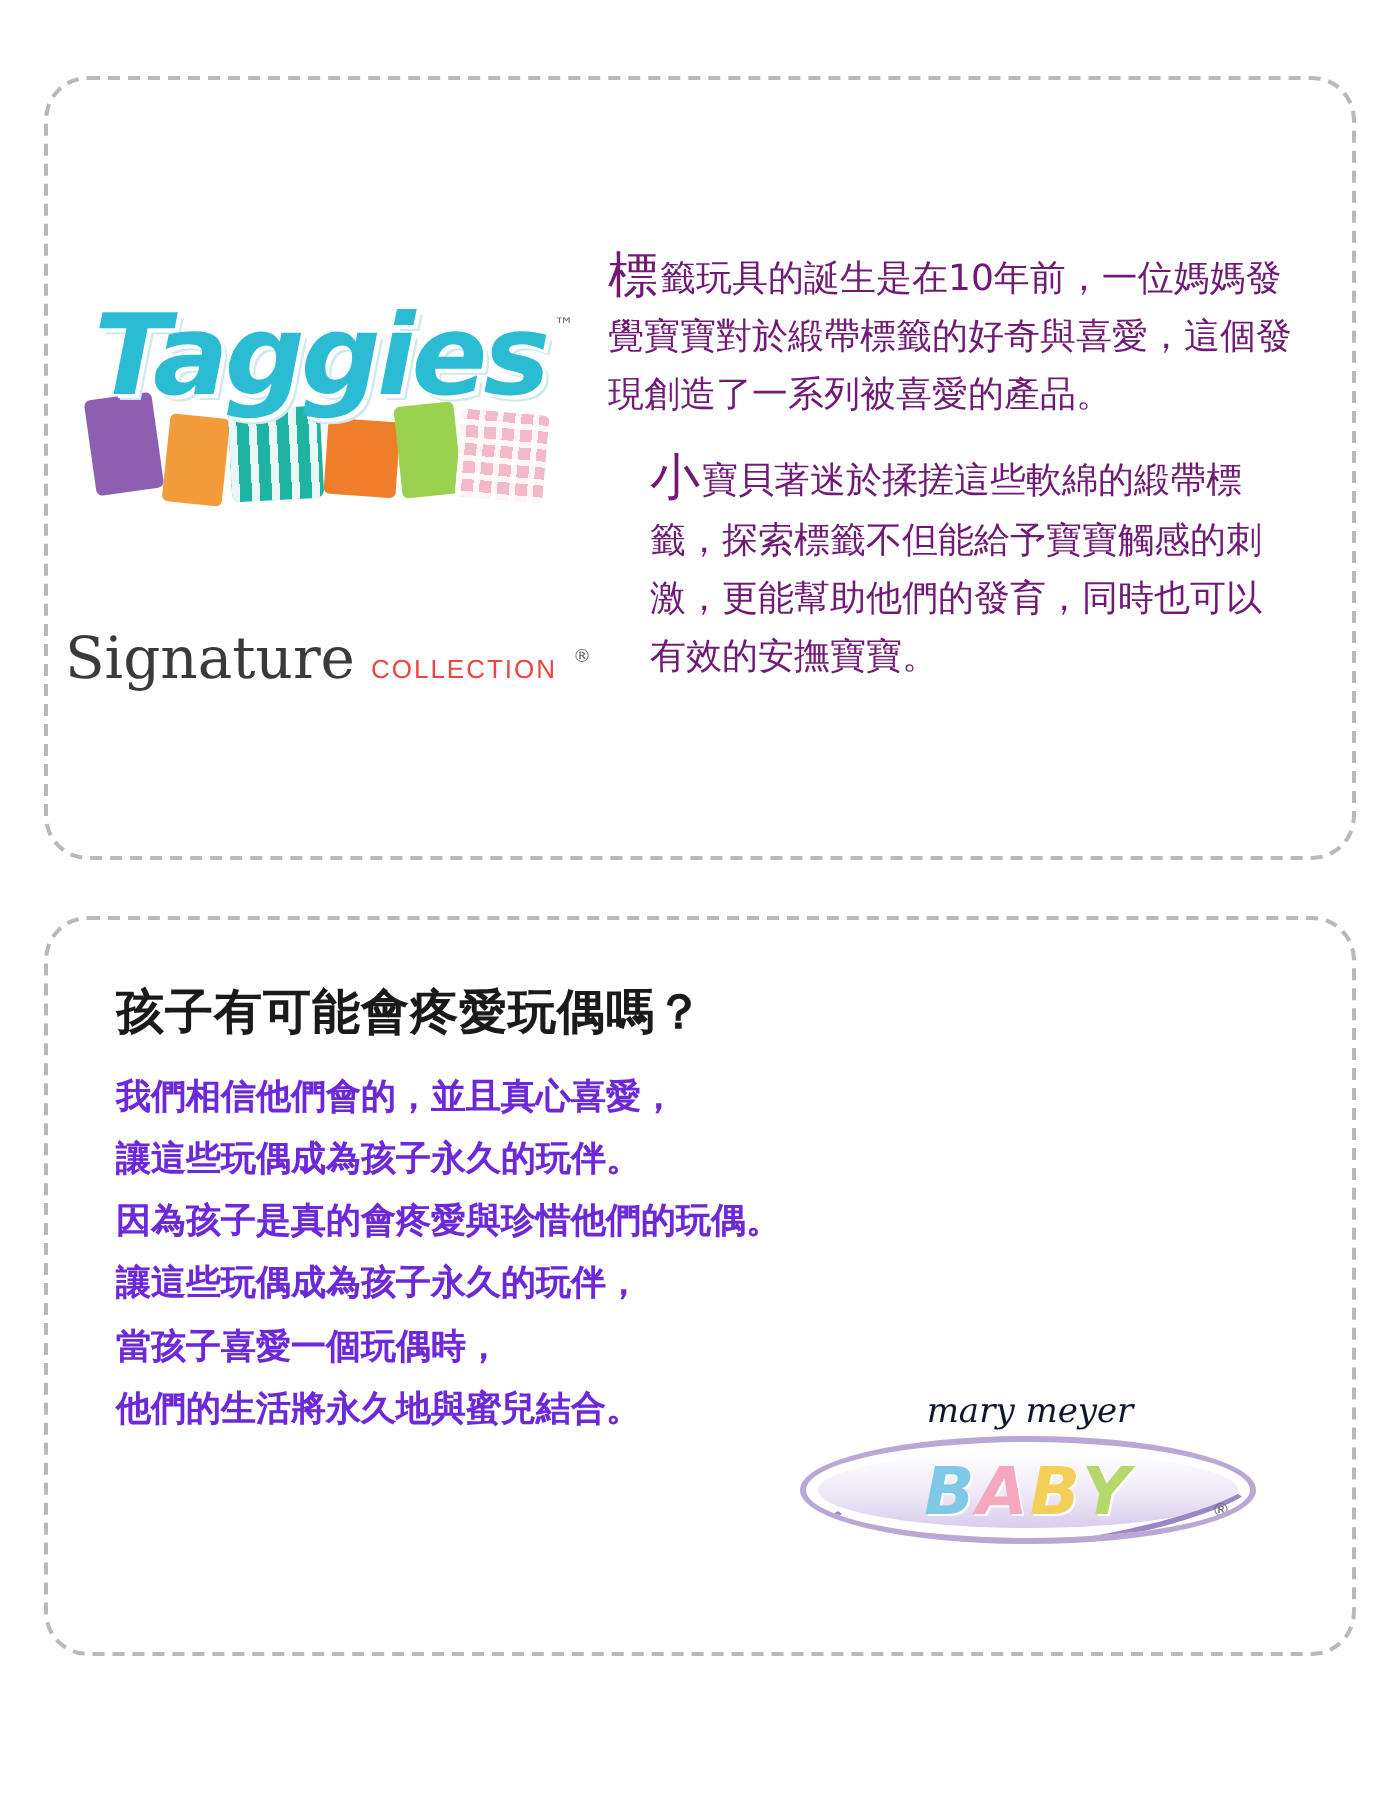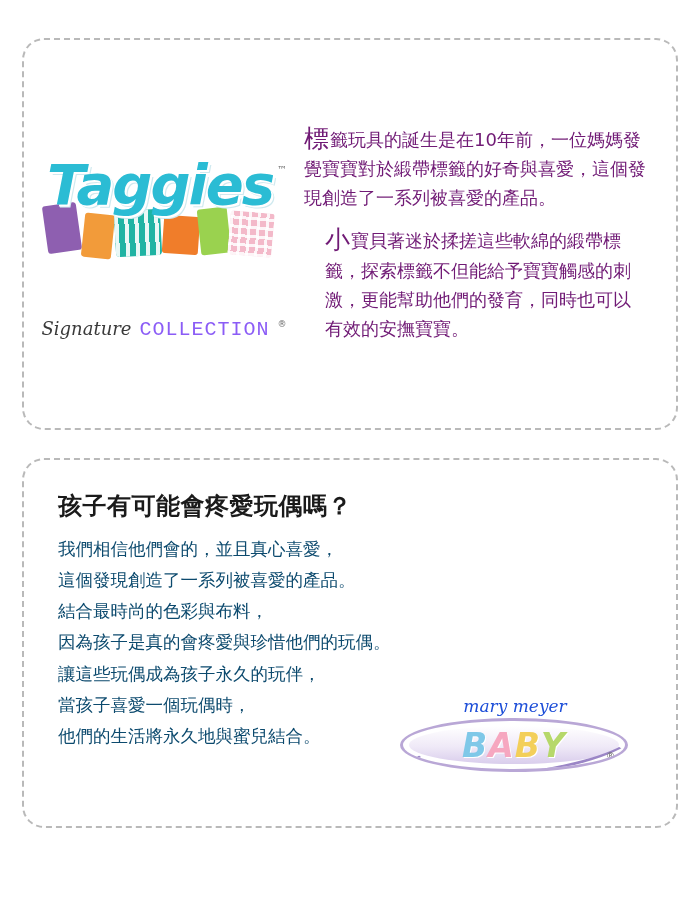--- a/index.html
+++ b/index.html
@@ -106,29 +106,28 @@
     z-index: 3;
   }
   .signature {
     margin-top: 6px;
     display: flex;
     align-items: baseline;
     gap: 8px;
   }
   .sig-script {
     font-family: "DejaVu Serif", "Liberation Serif", serif;
-    font-style: italic;
-    font-size: 18px;
+    font-size: 29px;
     color: #3a3a3a;
   }
   .sig-caps {
-    font-family: Liberation Mono, monospace;
-    font-size: 20px;
+    font-family: Liberation Sans, sans-serif;
+    font-size: 13px;
     letter-spacing: 1px;
-    color: #8b5cf6;
+    color: #ef4444;
   }
   .sig-tm {
     font-size: 9px;
     color: #6b6b6b;
     position: relative;
     top: -8px;
   }
 
   
   .top-text {
@@ -153,37 +152,38 @@
   
   .bottom-heading {
     font-size: 24px;
     margin: 0 0 12px 0;
     color: #1a1a1a;
     letter-spacing: 0.5px;
   }
   .bottom-lines {
     font-size: 17.5px;
     line-height: 1.78;
-    color: #0c4a6e;
+    color: #6d28d9;
+    font-weight: bold;
   }
   .bottom-lines div { white-space: nowrap; }
 
   
   .mm-logo {
     position: absolute;
     right: 46px;
     bottom: 48px;
     width: 230px;
     height: 82px;
   }
   .mm-name {
     font-family: "DejaVu Serif", "Liberation Serif", serif;
     font-style: italic;
     font-size: 17px;
-    color: #1d4ed8;
+    color: #0f172a;
     text-align: center;
     margin-bottom: 2px;
   }
   .mm-oval {
     position: relative;
     width: 228px;
     height: 54px;
     border-radius: 50%;
     background: #ffffff;
     border: 3px solid #b9a7d6;
@@ -271,22 +271,21 @@
     </div>
 
   </div>
 
   <div class="panel panel-bottom">
 
     <h2 class="bottom-heading">孩子有可能會疼愛玩偶嗎？</h2>
 
     <div class="bottom-lines">
       <div>我們相信他們會的，並且真心喜愛，</div>
-      <div>這個發現創造了一系列被喜愛的產品。</div>
-      <div>結合最時尚的色彩與布料，</div>
+      <div>讓這些玩偶成為孩子永久的玩伴。</div>
       <div>因為孩子是真的會疼愛與珍惜他們的玩偶。</div>
       <div>讓這些玩偶成為孩子永久的玩伴，</div>
       <div>當孩子喜愛一個玩偶時，</div>
       <div>他們的生活將永久地與蜜兒結合。</div>
     </div>
 
     <div class="mm-logo">
       <div class="mm-name">mary meyer</div>
       <div class="mm-oval">
         <div class="mm-baby">

